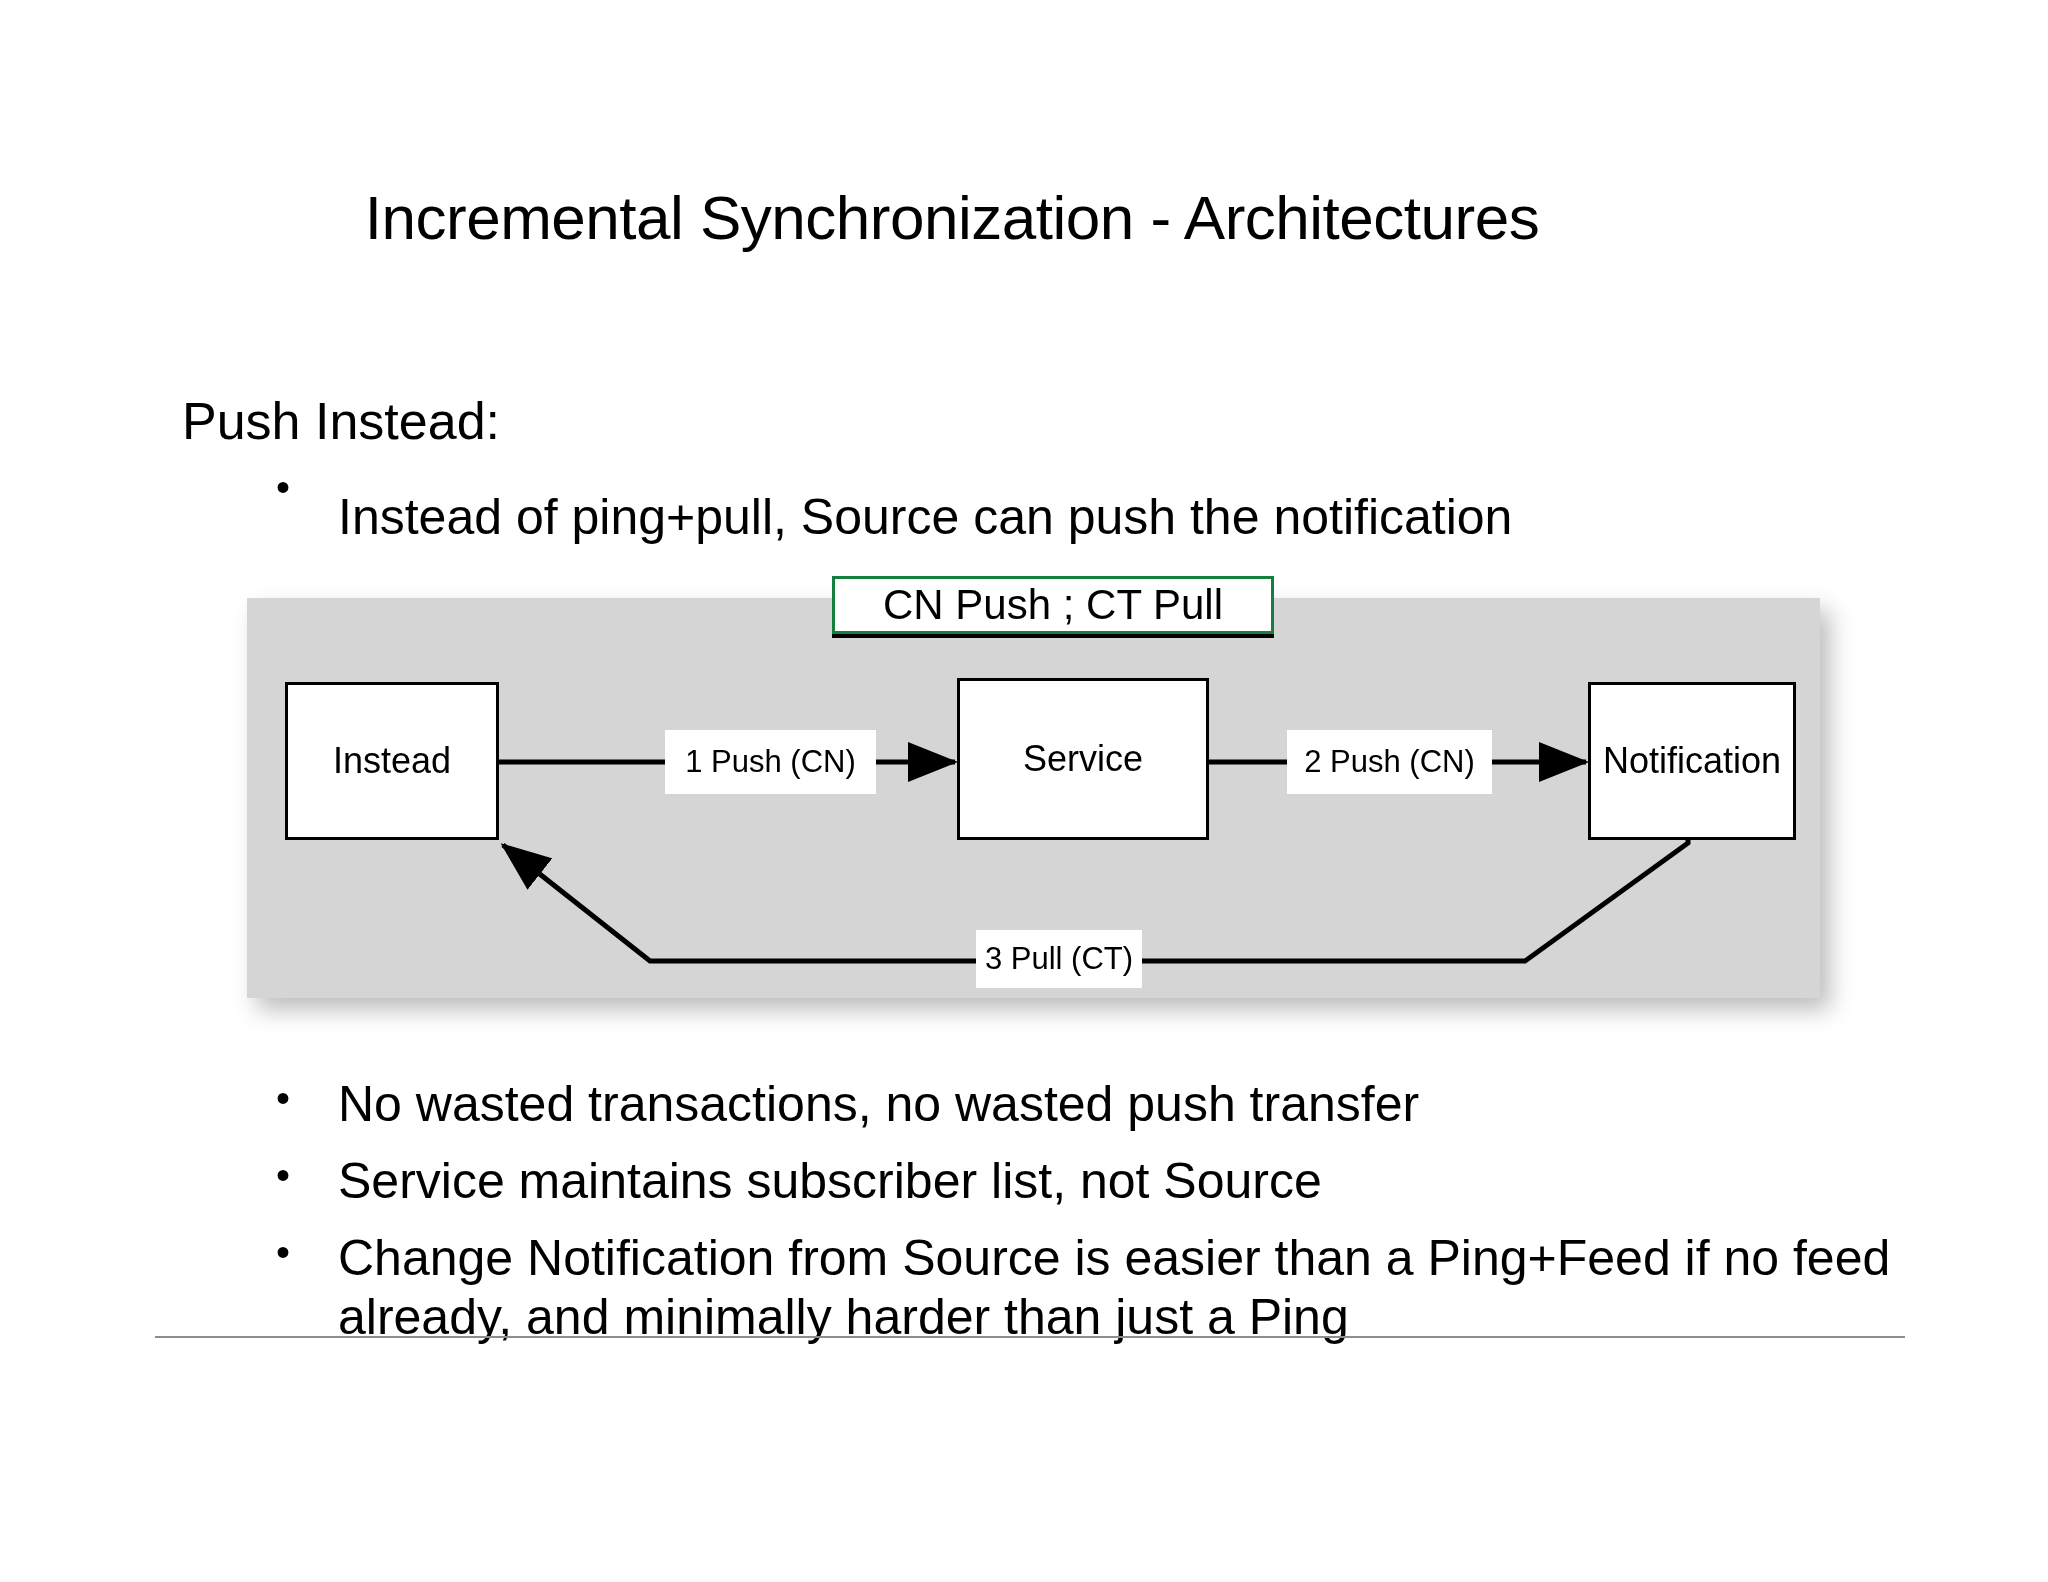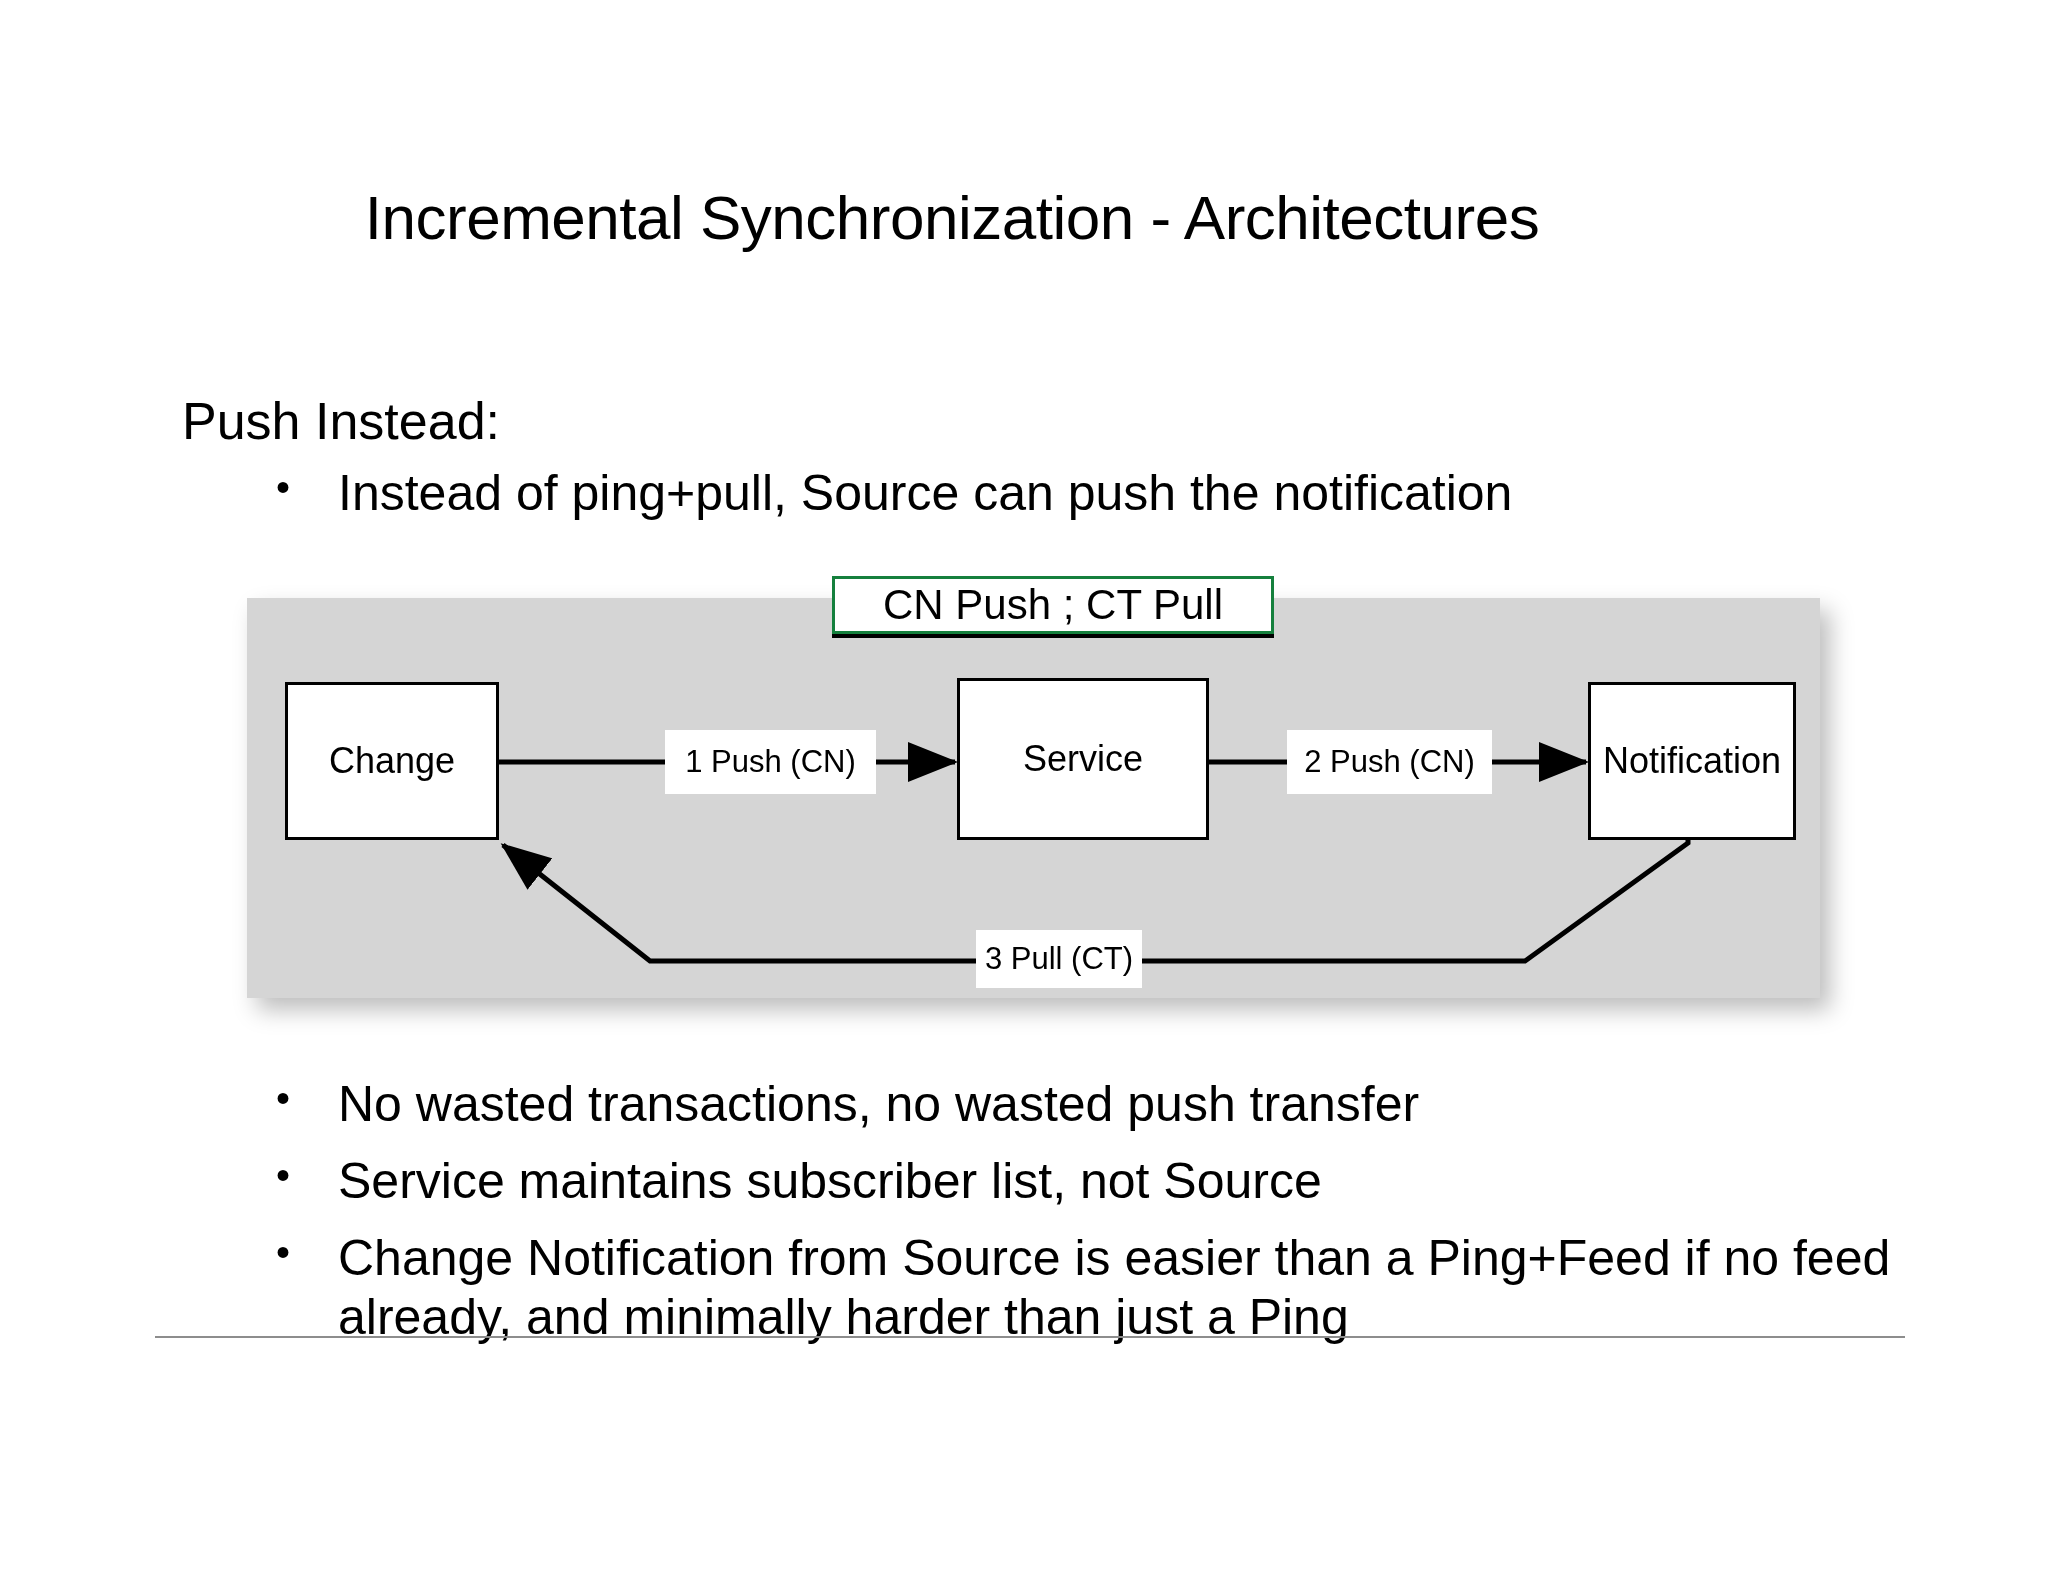--- a/index.html
+++ b/index.html
@@ -45,21 +45,21 @@
     font-size: 50px;
     display: flex;
     align-items: flex-start;
   }
   #intro-bullet .bullet-dot {
     width: 62px;
     flex: 0 0 62px;
     font-size: 40px;
     line-height: 1.15;
   }
-  #intro-bullet .bullet-text { flex: 1 1 auto; }
+  #intro-bullet .bullet-text { flex: 1 1 auto; margin-top: 24px; }
 
   
   #diagram-panel {
     position: absolute;
     left: 247px;
     top: 598px;
     width: 1573px;
     height: 400px;
     background: #d5d5d5;
     box-shadow: 10px 12px 22px rgba(0,0,0,0.26);
@@ -182,21 +182,21 @@
 
   <line x1="499" y1="762" x2="955" y2="762" stroke="#000000" stroke-width="5" marker-end="url(#arrowhead)"></line>
 
   <line x1="1169" y1="762" x2="1586" y2="762" stroke="#000000" stroke-width="5" marker-end="url(#arrowhead)"></line>
 
   <polyline points="1688,840 1688,843 1525,961 650,961 503,845" fill="none" stroke="#000000" stroke-width="5" marker-end="url(#arrowhead)"></polyline>
 </svg>
 
 <div id="caption-box">CN Push ; CT Pull</div>
 
-<div class="node-box" id="node-source">Change</div>
+<div class="node-box" id="node-source">Instead</div>
 
 <div class="node-box" id="node-service">Service</div>
 
 <div class="node-box" id="node-destination">Notification</div>
 
 <div class="edge-label" id="edge-label-1">1 Push (CN)</div>
 
 <div class="edge-label" id="edge-label-2">2 Push (CN)</div>
 
 <div class="edge-label" id="edge-label-3">3 Pull (CT)</div>

